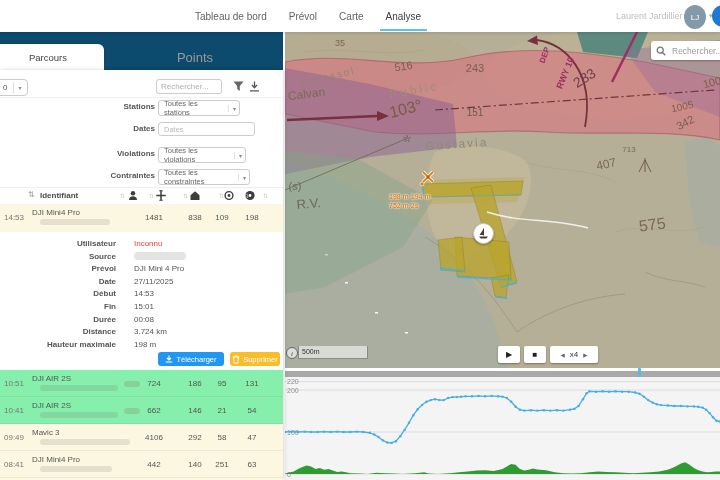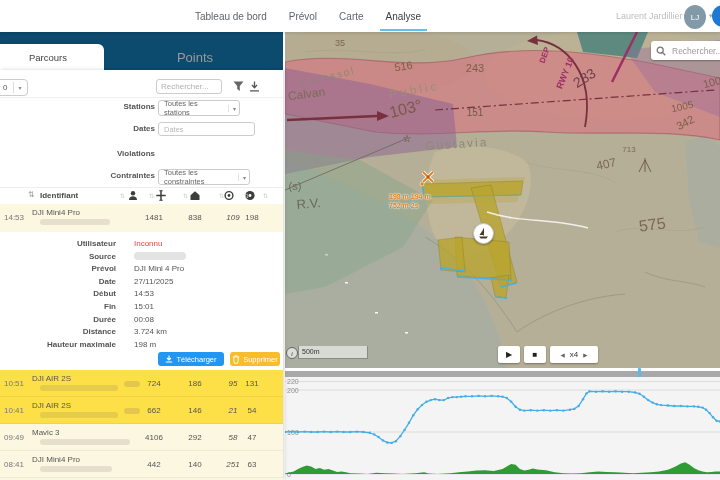--- a/index.html
+++ b/index.html
@@ -45,28 +45,28 @@
   .finput::placeholder{color:#b8b8b8;}
   .hr2{position:absolute;left:0;top:117px;width:283px;border-bottom:1px solid #eee;}
   .thead{position:absolute;left:0;top:118px;width:283px;height:16px;background:#fff;}
   .sorticon{position:absolute;left:28px;top:2px;font-size:8px;color:#999;}
   .thead-label{position:absolute;left:40px;top:3px;font-size:8px;font-weight:bold;color:#4a4a4a;}
   .colicon{position:absolute;top:2px;transform:translateX(-50%);}
   .minisort{position:absolute;top:4px;font-size:6px;color:#ccc;}
   .trow{position:relative;width:283px;height:26px;border-bottom:1px solid rgba(0,0,0,.05);}
   .trow.tall{height:28px;}
   .sev-w{background:#fcf7e1;}
-  .sev-v{background:#fde047;}
+  .sev-v{background:#86efac;}
   .rtime{position:absolute;left:4px;top:9px;font-size:8px;color:#777;}
   .rmodel{position:absolute;left:32px;top:4px;font-size:8px;color:#555;}
   .blurbar{display:inline-block;background:rgba(110,100,100,.16);border-radius:3px;height:6px;}
   .idblur{position:absolute;left:40px;top:15px;}
   .pblur{position:absolute;left:124px;top:11px;width:16px;background:rgba(140,100,100,.22);}
   .rval{position:absolute;top:9px;font-size:8px;color:#555;transform:translateX(-50%);}
-  .v1{left:154px;}.v2{left:195px;}.v3{left:233px;font-style:italic;}.v4{left:252px;}
+  .v1{left:154px;}.v2{left:195px;}.v3{left:222px;}.v4{left:252px;}
   #row-selected-slot{position:absolute;left:0;top:134px;width:283px;}
   .detail{position:absolute;left:0;top:162px;width:283px;height:138px;background:#fff;border-bottom:1px solid #eee;}
   #detail-fields{position:absolute;left:16px;top:7px;width:283px;}
   .dfield{position:relative;height:12.6px;}
   .dlabel{position:absolute;left:0;width:100px;direction:rtl;white-space:nowrap;
           font-weight:bold;font-size:8px;color:#555;}
   .dvalue{position:absolute;left:118px;font-size:8px;color:#555;white-space:nowrap;}
   .dvalue.red{color:#e5453c;}
   .dvalue .blurbar{width:52px;height:8px;background:#e3e3e3;border-radius:4px;}
   .btn{position:absolute;top:120px;height:14px;border-radius:3px;color:#fff;font-size:7.5px;
@@ -145,20 +145,24 @@
     <div class="hr1"></div>
 
     <div class="flabel" style="top:32px">Stations</div>
     <div class="fctl" style="top:30px;width:72px">
       <span>Toutes les stations</span>
       <span class="caret">▾</span>
     </div>
     <div class="flabel" style="top:54px">Dates</div>
     <input class="finput" style="top: 52px; width: 97px;" placeholder="Dates">
     <div class="flabel" style="top:79px">Violations</div>
+    <div class="fctl" style="top:77px;width:78px">
+      <span>Toutes les violations</span>
+      <span class="caret">▾</span>
+    </div>
     <div class="flabel" style="top:101px">Contraintes</div>
     <div class="fctl" style="top:99px;width:82px">
       <span>Toutes les constraintes</span>
       <span class="caret">▾</span>
     </div>
     <div class="hr2"></div>
 
     <div class="thead">
       <span class="sorticon">⇅</span>
       <span class="thead-label">Identifiant</span>

